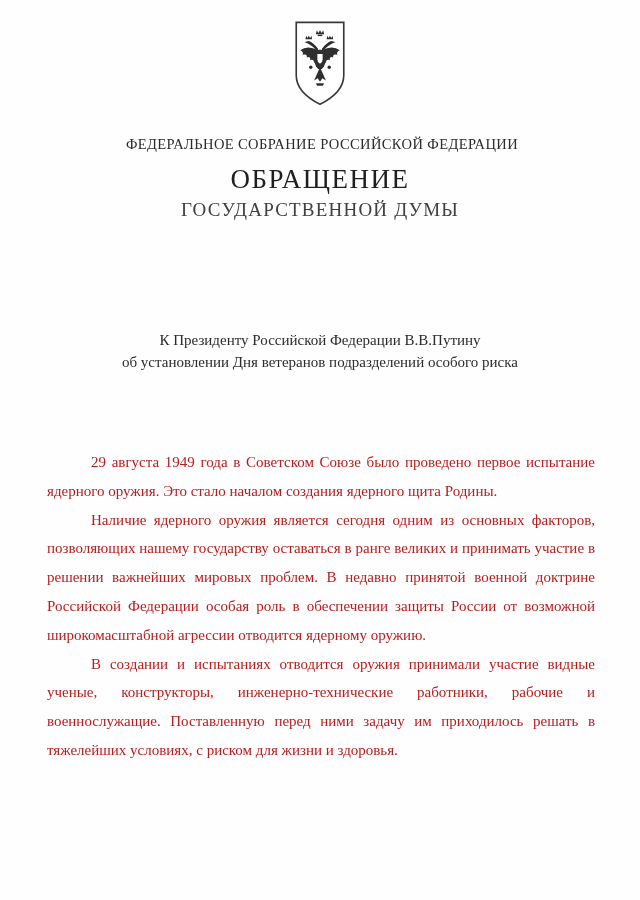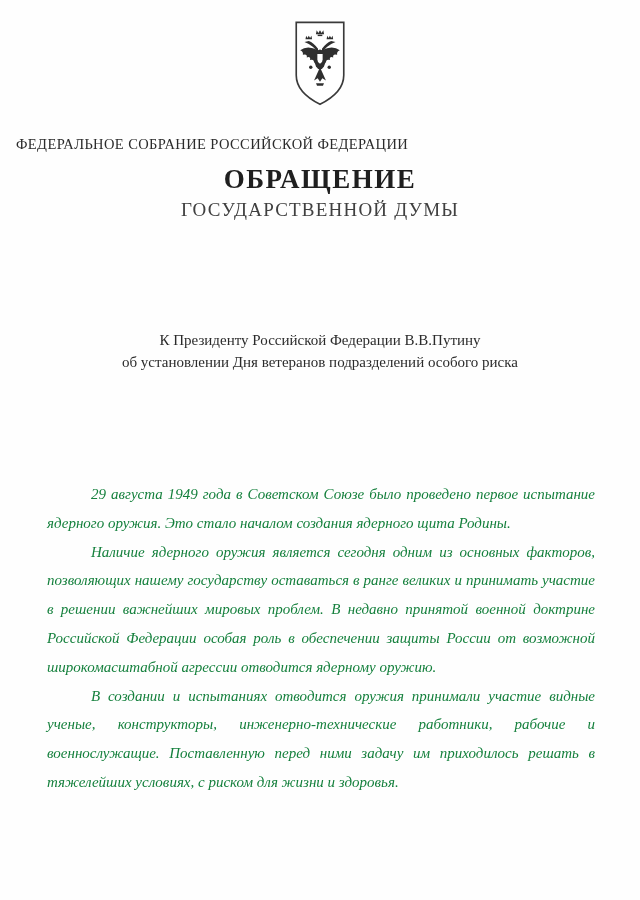--- a/index.html
+++ b/index.html
@@ -22,33 +22,33 @@
     top: 18px;
     left: 50%;
     transform: translateX(-50%);
     width: 66px;
     height: 96px;
   }
   .emblem svg { display: block; width: 100%; height: 100%; }
   .org-line {
     position: absolute;
     top: 136px;
-    left: 16px; right: 0;
-    text-align: left;
+    left: 4px; right: 0;
+    text-align: center;
     font-size: 14.5px;
     letter-spacing: 0.4px;
     color: #2b2b2b;
   }
   .doc-title {
     position: absolute;
     top: 164px;
     left: 0; right: 0;
     text-align: center;
     font-size: 27px;
-    font-weight: bold;
+    font-weight: normal;
     letter-spacing: 1.5px;
     color: #1f1f1f;
   }
   .doc-subtitle {
     position: absolute;
     top: 199px;
     left: 0; right: 0;
     text-align: center;
     font-size: 19px;
     letter-spacing: 1.2px;
@@ -66,28 +66,27 @@
   .salutation {
     position: absolute;
     top: 420px;
     left: 0; right: 0;
     text-align: center;
     font-size: 15.5px;
     color: #2b2b2b;
   }
   .bodytext {
     position: absolute;
-    top: 480px;
+    top: 448px;
     left: 47px;
     right: 45px;
     font-size: 15px;
     line-height: 1.92;
     text-align: justify;
-    color: #15803d;
-    font-style: italic;
+    color: #b91c1c;
   }
   .bodytext p {
     margin: 0;
     text-indent: 44px;
   }
 </style>
 </head>
 <body>
 
 <div class="page">

